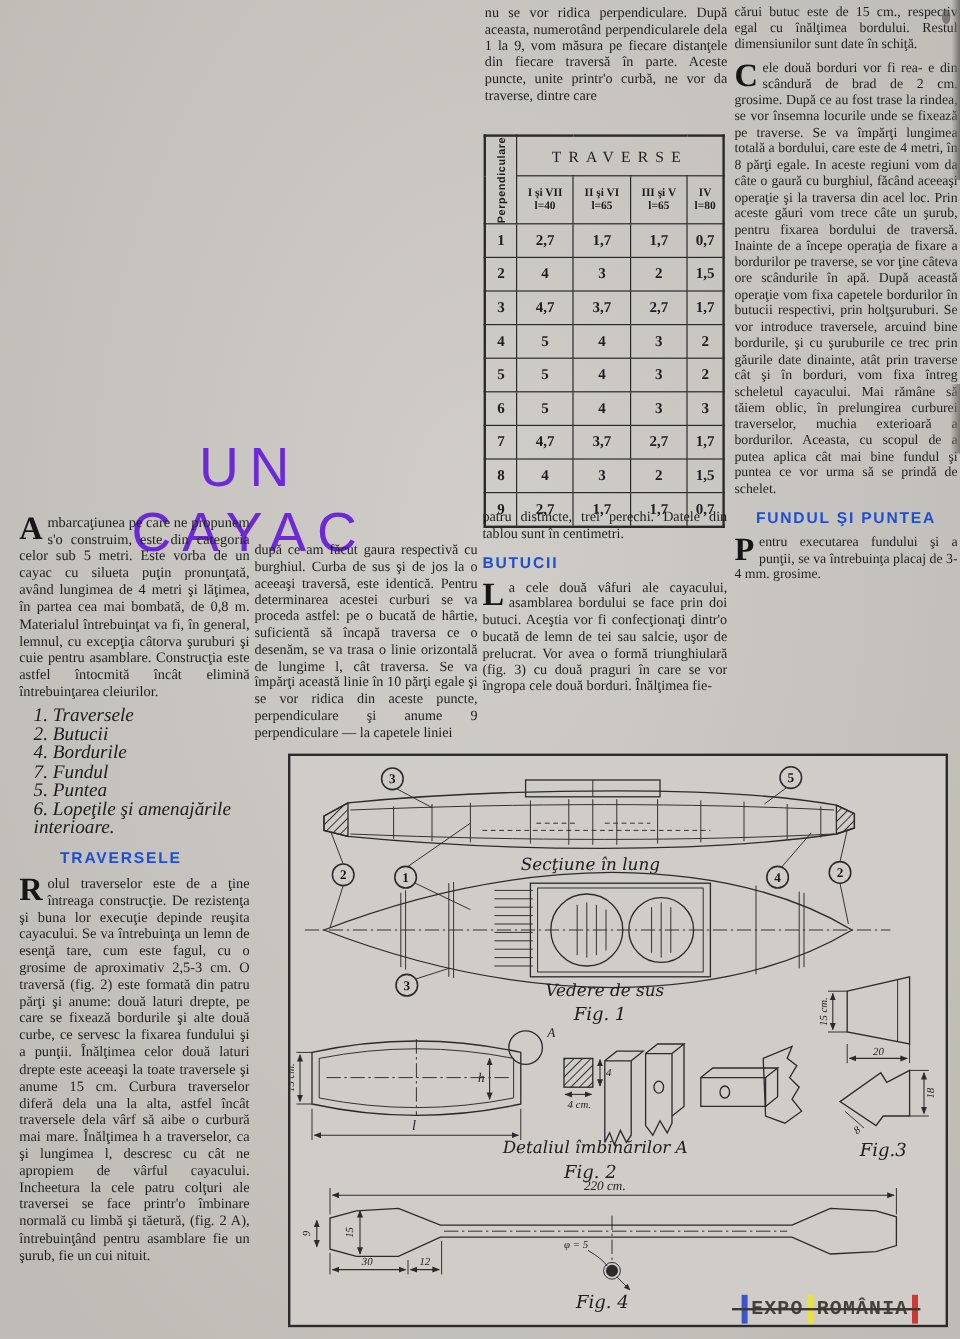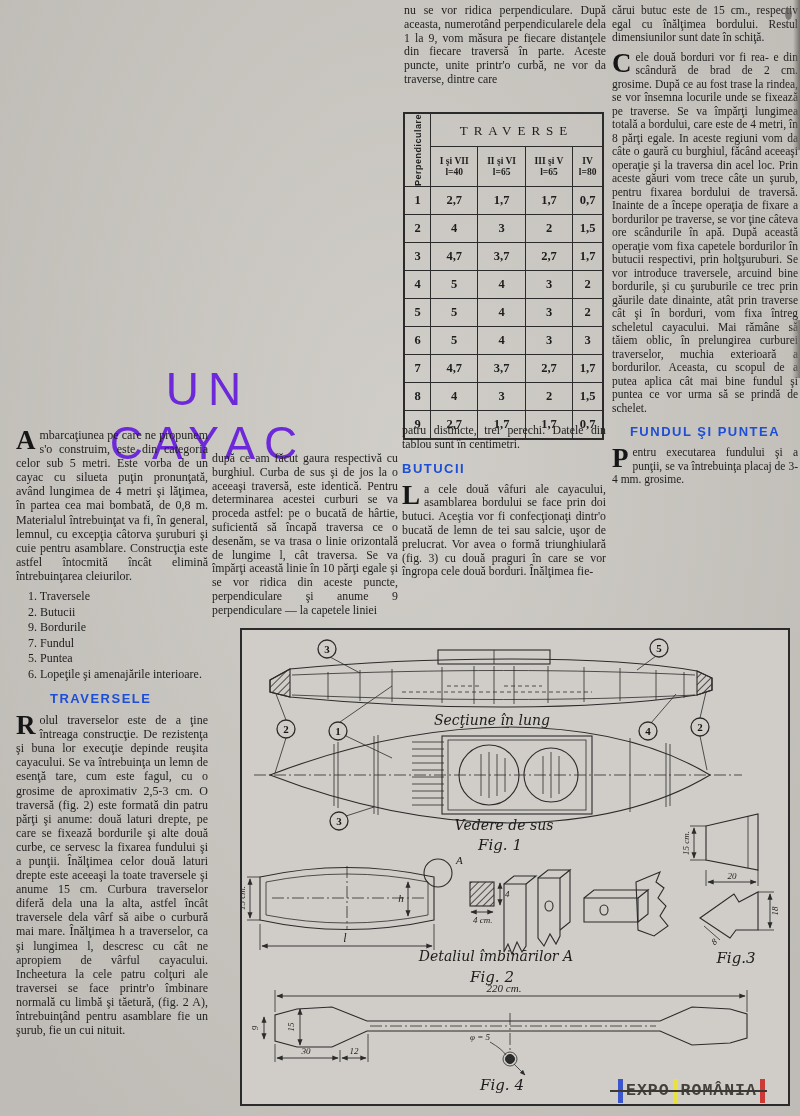--- a/index.html
+++ b/index.html
@@ -30,21 +30,21 @@
     float:left; font-weight:700; font-size:27px; line-height:23px;
     padding:1px 4px 0 0; color:#161616;
   }
   .section-head {
     font-family:"Liberation Sans", sans-serif; font-weight:700; font-size:13px;
     letter-spacing:1.5px; color:#1d4ed8; margin:9px 0 7px;
   }
   #col-left .section-head { margin-left:34px; }
   #col-right .section-head { text-align:center; }
   .elements-list { list-style:none; margin:2px 0 7px 12px; padding:0; }
-  .elements-list li { font-size:12px; line-height:15.5px; }
+  .elements-list li { font-size:16px; line-height:15.5px;font-style:italic; }
   
   #traverse-table {
     position:absolute; left:403px; top:112px; width:201px;
     border-collapse:collapse; border:2px solid #2b2b2b;
   }
   #traverse-table th, #traverse-table td { border:1.2px solid #2b2b2b; padding:0; }
   #traverse-table .ttl { font-size:13px; font-weight:400; letter-spacing:6px; text-align:center; padding:4px 0 3px; }
   #traverse-table .sub { font-size:9.5px; font-weight:700; line-height:11px; text-align:center; padding:3px 0; }
   #traverse-table .corner { width:25px; }
   .vert-label {
@@ -90,21 +90,21 @@
 
 <main>
 
   <h1 id="title">UN CAYAC</h1>
 
   <section class="col" id="col-left">
     <p><span class="dropcap">A</span><span>mbarcaţiunea pe care ne propunem s'o construim, este din categoria celor sub 5 metri. Este vorba de un cayac cu silueta puţin pronunţată, având lungimea de 4 metri şi lăţimea, în partea cea mai bombată, de 0,8 m. Materialul întrebuinţat va fi, în general, lemnul, cu excepţia câtorva şuruburi şi cuie pentru asamblare. Construcţia este astfel întocmită încât elimină întrebuinţarea cleiurilor.</span></p>
     <ul class="elements-list">
       <li>1. Traversele</li>
       <li>2. Butucii</li>
-      <li>9. Bordurile</li>
+      <li>4. Bordurile</li>
       <li>7. Fundul</li>
       <li>5. Puntea</li>
       <li>6. Lopeţile şi amenajările interioare.</li>
     </ul>
     <h3 class="section-head">TRAVERSELE</h3>
     <p><span class="dropcap">R</span><span>olul traverselor este de a ţine întreaga construcţie. De rezistenţa şi buna lor execuţie depinde reuşita cayacului. Se va întrebuinţa un lemn de esenţă tare, cum este fagul, cu o grosime de aproximativ 2,5-3 cm. O traversă (fig. 2) este formată din patru părţi şi anume: două laturi drepte, pe care se fixează bordurile şi alte două curbe, ce servesc la fixarea fundului şi a punţii. Înălţimea celor două laturi drepte este aceeaşi la toate traversele şi anume 15 cm. Curbura traverselor diferă dela una la alta, astfel încât traversele dela vârf să aibe o curbură mai mare. Înălţimea h a traverselor, ca şi lungimea l, descresc cu cât ne apropiem de vârful cayacului. Incheetura la cele patru colţuri ale traversei se face printr'o îmbinare normală cu limbă şi tăetură, (fig. 2 A), întrebuinţând pentru asamblare fie un şurub, fie un cui nituit.</span></p>
   </section>
 
   <section class="col" id="col-2">
     <p>după ce am făcut gaura respectivă cu burghiul. Curba de sus şi de jos la o aceeaşi traversă, este identică. Pentru determinarea acestei curburi se va proceda astfel: pe o bucată de hârtie, suficientă să încapă traversa ce o desenăm, se va trasa o linie orizontală de lungime l, cât traversa. Se va împărţi această linie în 10 părţi egale şi se vor ridica din aceste puncte, perpendiculare şi anume 9 perpendiculare — la capetele liniei</p>

